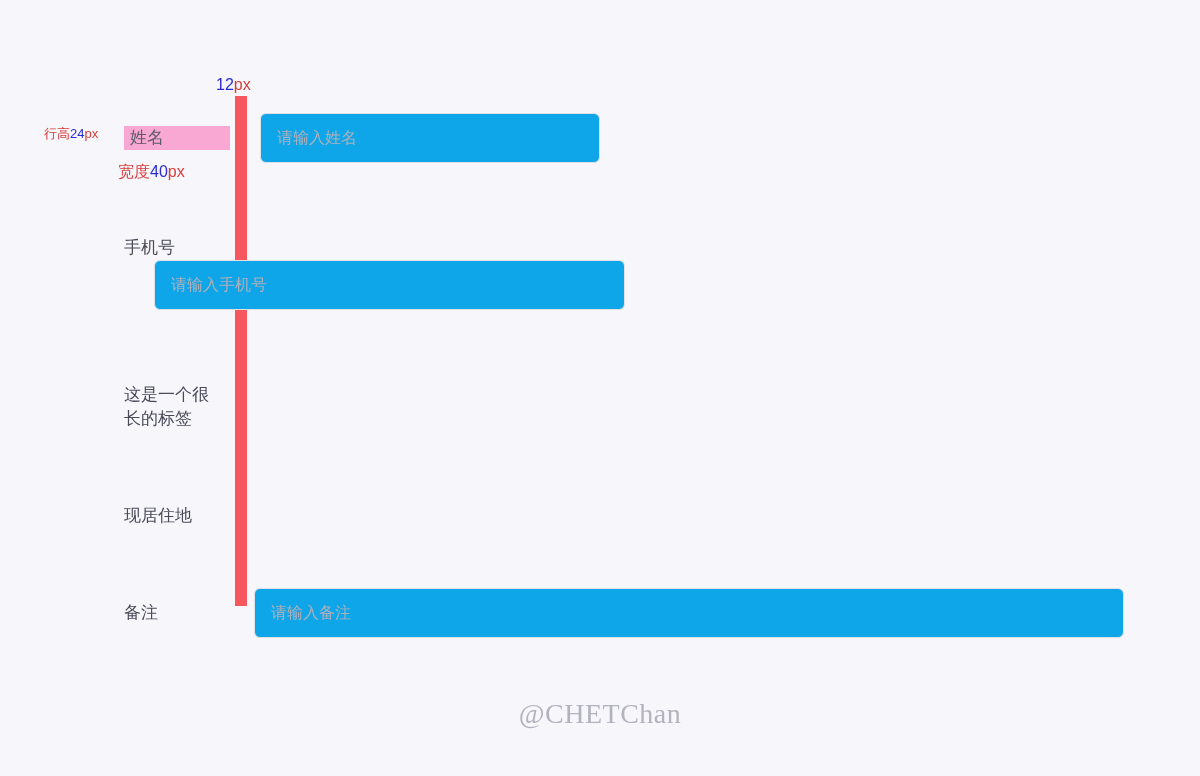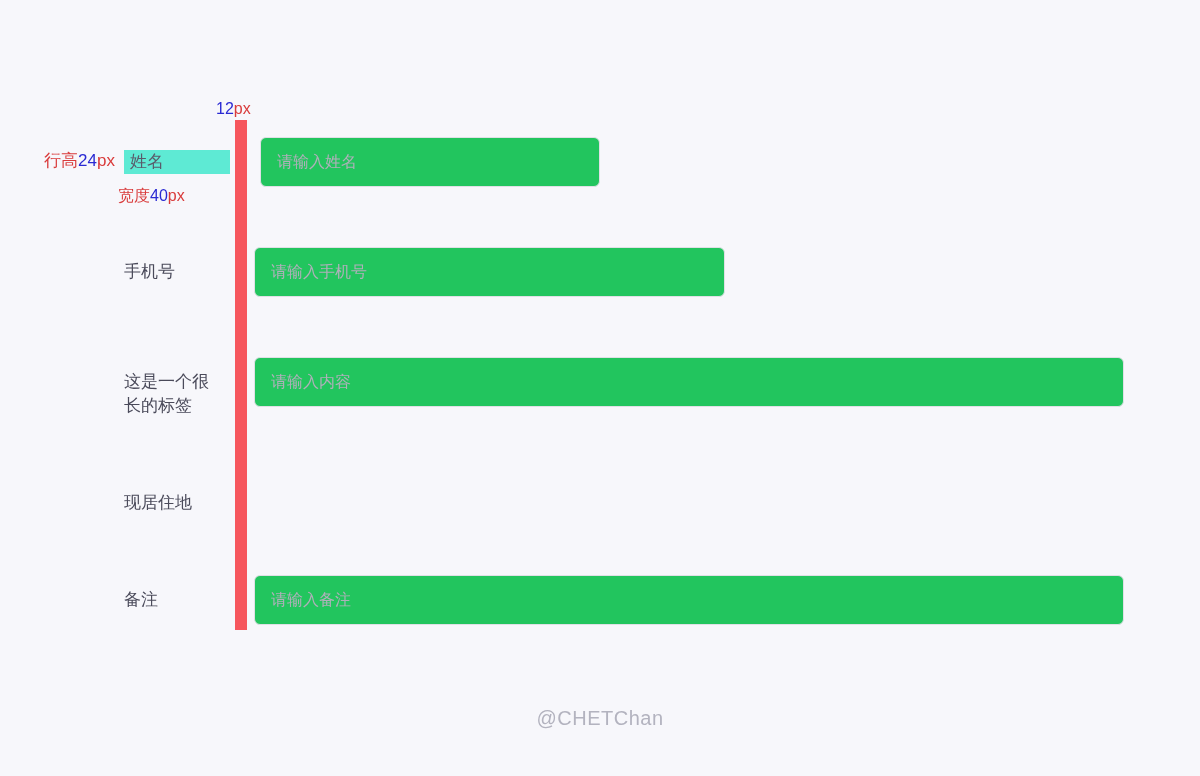--- a/index.html
+++ b/index.html
@@ -10,21 +10,21 @@
     body {
       width: 1200px;
       height: 776px;
       background: #f7f7fb;
       font-family: -apple-system, BlinkMacSystemFont, "Segoe UI", "PingFang SC", "Hiragino Sans GB", "Microsoft YaHei", sans-serif;
       position: relative;
     }
     .container {
       position: absolute;
       left: 124px;
-      top: 104px;
+      top: 80px;
       width: 1010px;
     }
     .gap-label {
       position: absolute;
       left: 92px;
       top: -4px;
       font-size: 16px;
     }
     .gap-label .num {
       color: #2a2ad3;
@@ -37,21 +37,21 @@
       left: 111px;
       top: 16px;
       width: 12px;
       height: 510px;
       background: #f6565d;
     }
     .lineheight-label {
       position: absolute;
       left: -80px;
       top: 45px;
-      font-size: 17px;
+      font-size: 13px;
       white-space: nowrap;
     }
     .lineheight-label .text-red {
       color: #d93b3b;
     }
     .lineheight-label .num {
       color: #2a2ad3;
     }
     .lineheight-label .unit {
       color: #d93b3b;
@@ -78,73 +78,75 @@
       display: flex;
       align-items: flex-start;
       margin-bottom: 60px;
       margin-top: 32px;
     }
     .row-name {
       margin-top: 33px;
     }
     .row-phone {
       margin-top: 0px;
+      flex-direction: column;
     }
     .form-label {
       width: 100px;
       font-size: 17px;
       color: #4a4a5a;
       line-height: 24px;
       padding-top: 13px;
       text-align: left;
       word-break: break-all;
     }
     .form-label.highlighted {
-      background: #5eead4;
+      background: #f9a8d4;
       height: 24px;
       line-height: 24px;
       padding-top: 0;
       margin-top: 13px;
       padding-left: 6px;
       width: 106px;
       color: #5a5a6a;
     }
     .input-wrap {
       margin-left: 30px;
     }
     .form-input {
       height: 50px;
       border: 1px solid #e0e0e6;
       border-radius: 6px;
       padding: 0 16px;
       font-size: 16px;
       color: #333;
-      background: #22c55e;
+      background: #0ea5e9;
       outline: none;
     }
     .form-input::placeholder {
       color: #b0b0ba;
     }
     .w-small {
       width: 340px;
     }
     .w-medium {
       width: 471px;
     }
     .w-large {
       width: 870px;
     }
     .watermark {
       position: absolute;
       left: 50%;
       transform: translateX(-50%);
       bottom: 46px;
-      font-size: 20px;
+      font-size: 28px;
       color: #b3b3bf;
       letter-spacing: 0.5px;
+      font-family: Liberation Serif, serif;
     }
   </style>
 </head>
 <body>
 
 <div class="container">
 
   <div class="gap-label">
     <span class="num">12</span><span class="unit">px</span>
   </div>
@@ -168,23 +170,20 @@
 
   <div class="form-row row-phone">
     <div class="form-label">手机号</div>
     <div class="input-wrap">
       <input class="form-input w-medium" type="text" placeholder="请输入手机号" style="">
     </div>
   </div>
 
   <div class="form-row">
     <div class="form-label">这是一个很长的标签</div>
-    <div class="input-wrap">
-      <input class="form-input w-large" type="text" placeholder="请输入内容" style="">
-    </div>
   </div>
 
   <div class="form-row">
     <div class="form-label">现居住地</div>
   </div>
 
   <div class="form-row">
     <div class="form-label">备注</div>
     <div class="input-wrap">
       <input class="form-input w-large" type="text" placeholder="请输入备注" style="">

